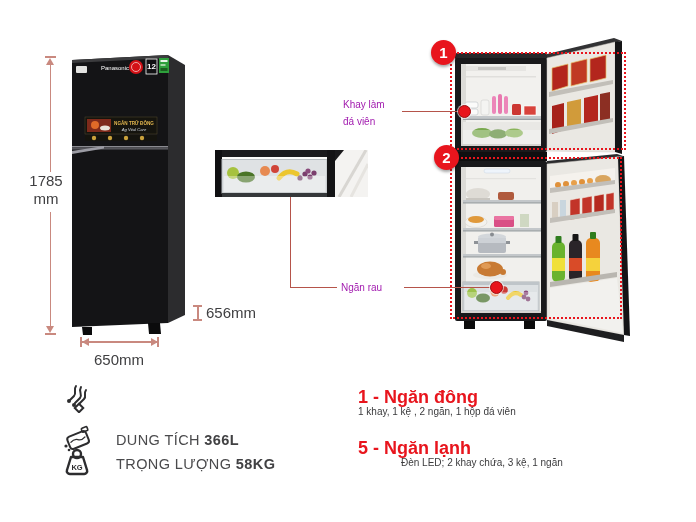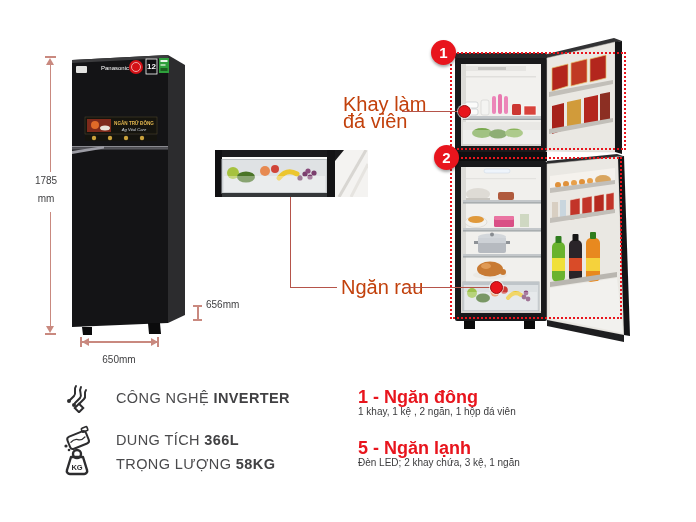--- a/index.html
+++ b/index.html
@@ -7,26 +7,26 @@
           font-family:"Liberation Sans", sans-serif;color:#3d3d3f;}
   .abs{position:absolute;}
   
   .dim-line{position:absolute;background:#c9897f;}
   .dim-cap{position:absolute;background:#c9897f;}
   .arrow{position:absolute;width:0;height:0;}
   .arrow.up{border-left:4px solid transparent;border-right:4px solid transparent;border-bottom:7px solid #c9897f;}
   .arrow.down{border-left:4px solid transparent;border-right:4px solid transparent;border-top:7px solid #c9897f;}
   .arrow.left{border-top:4px solid transparent;border-bottom:4px solid transparent;border-right:7px solid #c9897f;}
   .arrow.right{border-top:4px solid transparent;border-bottom:4px solid transparent;border-left:7px solid #c9897f;}
-  .dim-text{position:absolute;font-size:10px;color:#3f3f41;line-height:18px;}
+  .dim-text{position:absolute;font-size:15px;color:#3f3f41;line-height:18px;}
   
   .callout-line{position:absolute;background:#b5544a;}
   .callout-dot{position:absolute;width:11px;height:11px;border-radius:50%;
                background:#e8151d;border:1.5px solid #9d1013;box-shadow:0 0 0 1px rgba(255,255,255,.6);}
-  .callout-label{position:absolute;font-size:20px;color:#c2410c;line-height:17px;}
+  .callout-label{position:absolute;font-size:10px;color:#a21caf;line-height:17px;}
   .marker{position:absolute;width:25px;height:25px;border-radius:50%;background:#e8151d;
           color:#fff;font-weight:bold;font-size:15px;display:flex;align-items:center;justify-content:center;
           box-shadow:0 2px 3px rgba(0,0,0,.35);z-index:5;}
   .region-box{position:absolute;border:2px dotted #e8151d;z-index:4;}
   
   .spec-row{position:absolute;left:60px;display:flex;align-items:center;gap:22px;height:32px;}
   .spec-icon{width:34px;height:32px;display:flex;align-items:center;justify-content:center;flex:0 0 34px;}
   .spec-text{font-size:14.5px;letter-spacing:.4px;color:#4a4a4c;white-space:nowrap;}
   .spec-text b{font-weight:bold;color:#414143;}
   
@@ -93,21 +93,21 @@
     <div class="dim-line" style="left:82px;top:341px;width:76px;height:1.5px;"></div>
     <div class="arrow right abs" style="left:151px;top:338px;"></div>
     <div class="dim-cap" style="left:157px;top:337px;width:1.5px;height:10px;"></div>
     <div class="dim-text" style="left:84px;top:351px;width:70px;text-align:center;">650mm</div>
   </div>
 
   <div>
     <div class="dim-cap" style="left:193px;top:305px;width:9px;height:1.5px;"></div>
     <div class="dim-line" style="left:197px;top:306px;width:1.5px;height:13px;"></div>
     <div class="dim-cap" style="left:193px;top:319px;width:9px;height:1.5px;"></div>
-    <div class="dim-text" style="left:206px;top:296px;">656mm</div>
+    <div class="dim-text" style="left:206px;top:304px;">656mm</div>
   </div>
 
   <svg class="abs" style="left:215px;top:150px;" width="153" height="47" viewBox="0 0 153 47">
     <rect x="0" y="0" width="153" height="47" fill="#f6f5f3"></rect>
     <rect x="0" y="0" width="7" height="47" fill="#101012"></rect>
     <rect x="7" y="0" width="107" height="7" fill="#1a1a1c"></rect>
     <rect x="7" y="7" width="107" height="2.5" fill="#fafaf8"></rect>
     <rect x="7" y="9.5" width="105" height="33.5" fill="#dfe2e4" stroke="#b7bcbf" stroke-width="1"></rect>
     <circle cx="18" cy="23" r="6" fill="#a6c23f"></circle>
     <ellipse cx="31" cy="27" rx="9" ry="5.5" fill="#4a7427"></ellipse>
@@ -282,21 +282,20 @@
         <g stroke="#2d2d2f" stroke-width="2" fill="none" stroke-linecap="round">
           <path d="M14,3 c-3,4 1,6 -2,10 l-4,4"></path>
           <path d="M19,4 c-3,5 2,7 -1,11 l-5,5"></path>
           <path d="M24,7 c-3,4 1,6 -2,9 l-4,4"></path>
         </g>
         <circle cx="7" cy="18" r="2" fill="#2d2d2f"></circle>
         <circle cx="12" cy="22" r="2" fill="#2d2d2f"></circle>
         <rect x="14" y="22" width="6" height="6" transform="rotate(45 17 25)" fill="none" stroke="#2d2d2f" stroke-width="2"></rect>
       </svg>
     </span>
-    <span class="spec-text"><span>CÔNG NGHỆ </span><b>INVERTER</b></span>
   </div>
 
   <div class="spec-row" style="top:424px;">
     <span class="spec-icon">
       <svg width="32" height="30" viewBox="0 0 32 30">
         <g transform="rotate(-22 16 15)">
           <rect x="7" y="9" width="20" height="13" rx="3" fill="none" stroke="#2d2d2f" stroke-width="2"></rect>
           <path d="M9,15 q5,-2.5 8,0 t8,0" stroke="#2d2d2f" stroke-width="1.4" fill="none"></path>
           <rect x="24" y="6" width="6" height="4" rx="1" fill="none" stroke="#2d2d2f" stroke-width="1.6"></rect>
         </g>
@@ -314,15 +313,15 @@
         <path d="M9,9 h12 l4,13 a3,3 0 0 1 -3,4 h-14 a3,3 0 0 1 -3,-4 z" fill="none" stroke="#2d2d2f" stroke-width="2.4" stroke-linejoin="round"></path>
         <text x="15" y="21.5" text-anchor="middle" font-size="7.5" font-weight="bold" fill="#2d2d2f" font-family="Liberation Sans, sans-serif">KG</text>
       </svg>
     </span>
     <span class="spec-text"><span>TRỌNG LƯỢNG </span><b>58KG</b></span>
   </div>
 
   <div class="comp-heading" style="top:387px;">1 - Ngăn đông</div>
   <div class="comp-line" style="top:406px;">1 khay, 1 kệ , 2 ngăn, 1 hộp đá viên</div>
   <div class="comp-heading" style="top:438px;">5 - Ngăn lạnh</div>
-  <div class="comp-line" style="top:457px;">Đèn LED; 2 khay chứa, 3 kệ, 1 ngăn</div>
+  <div class="comp-line" style="top:457px;margin-left:43px;">Đèn LED; 2 khay chứa, 3 kệ, 1 ngăn</div>
 
 </div>
 
 </body></html>

